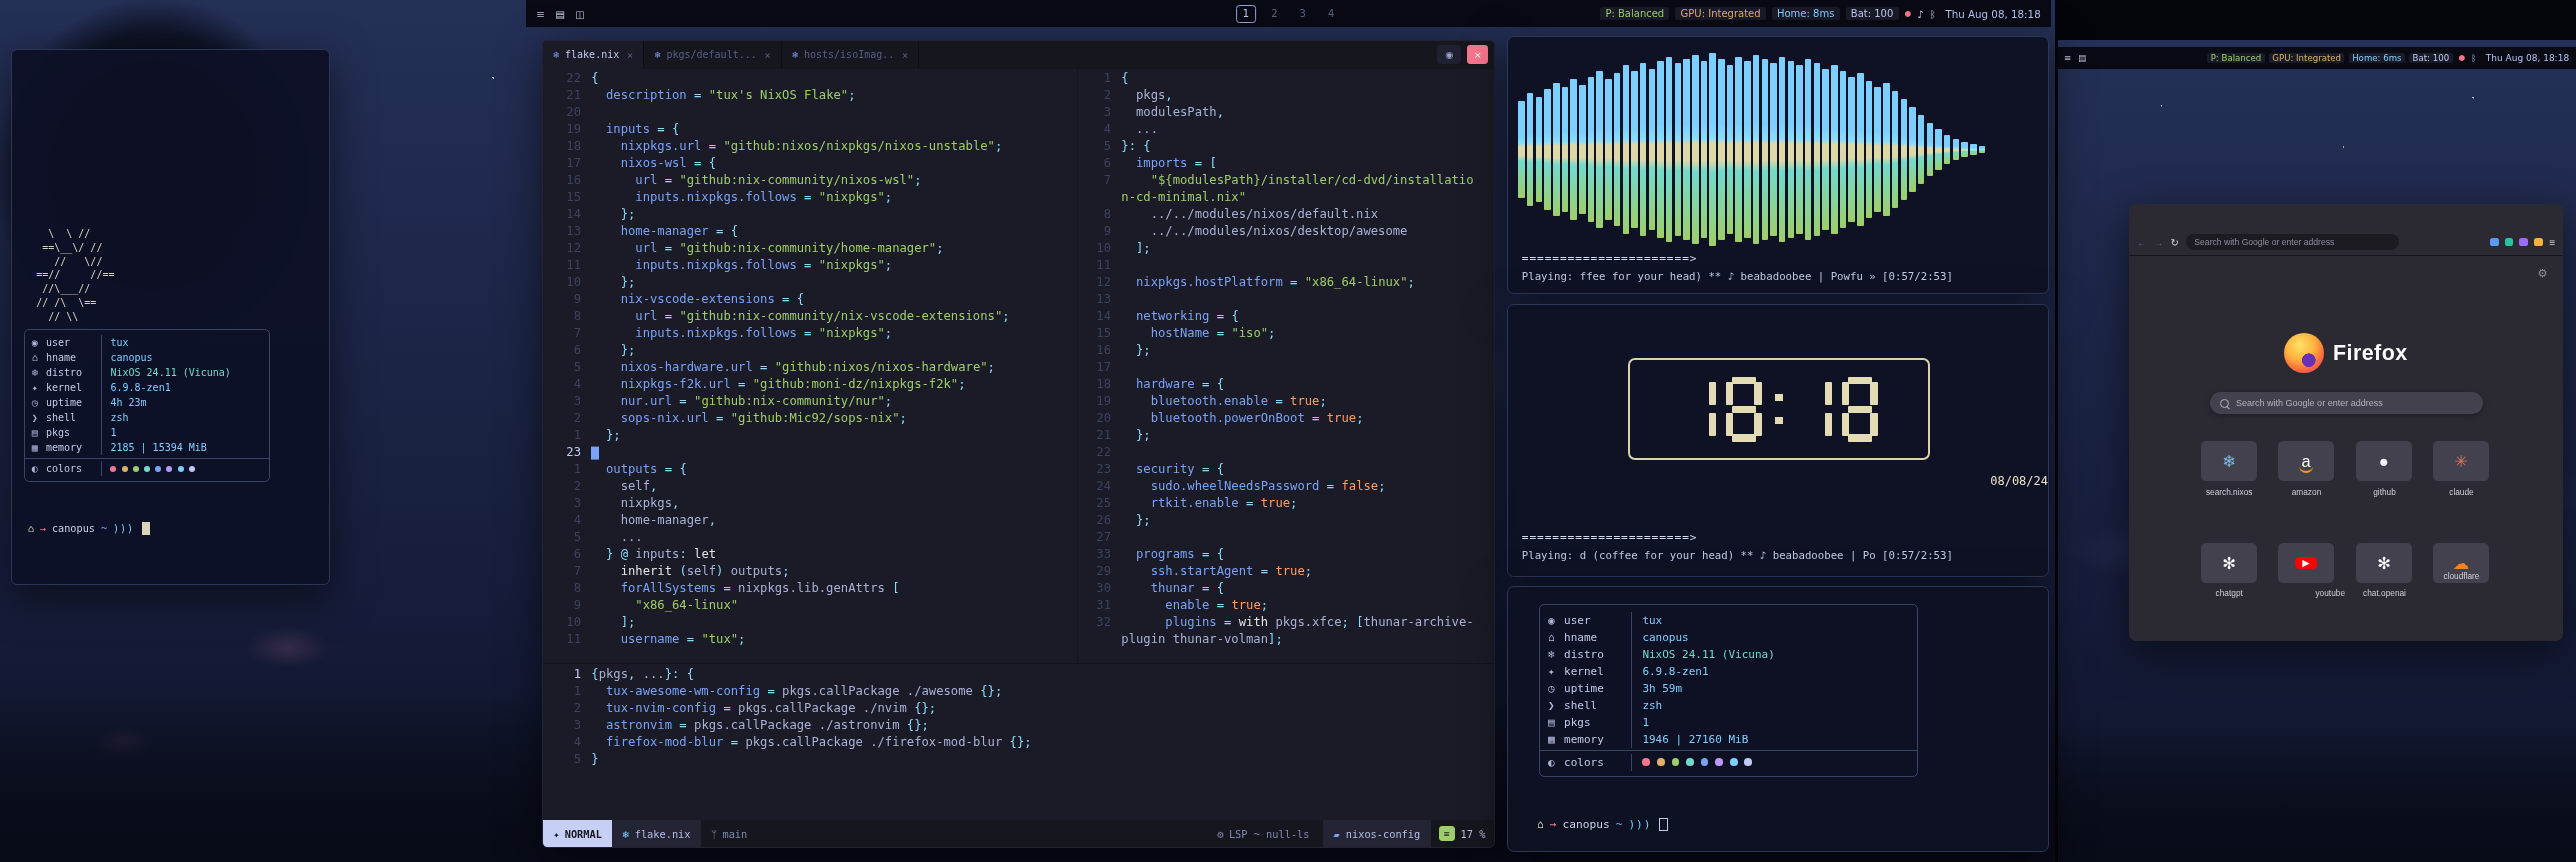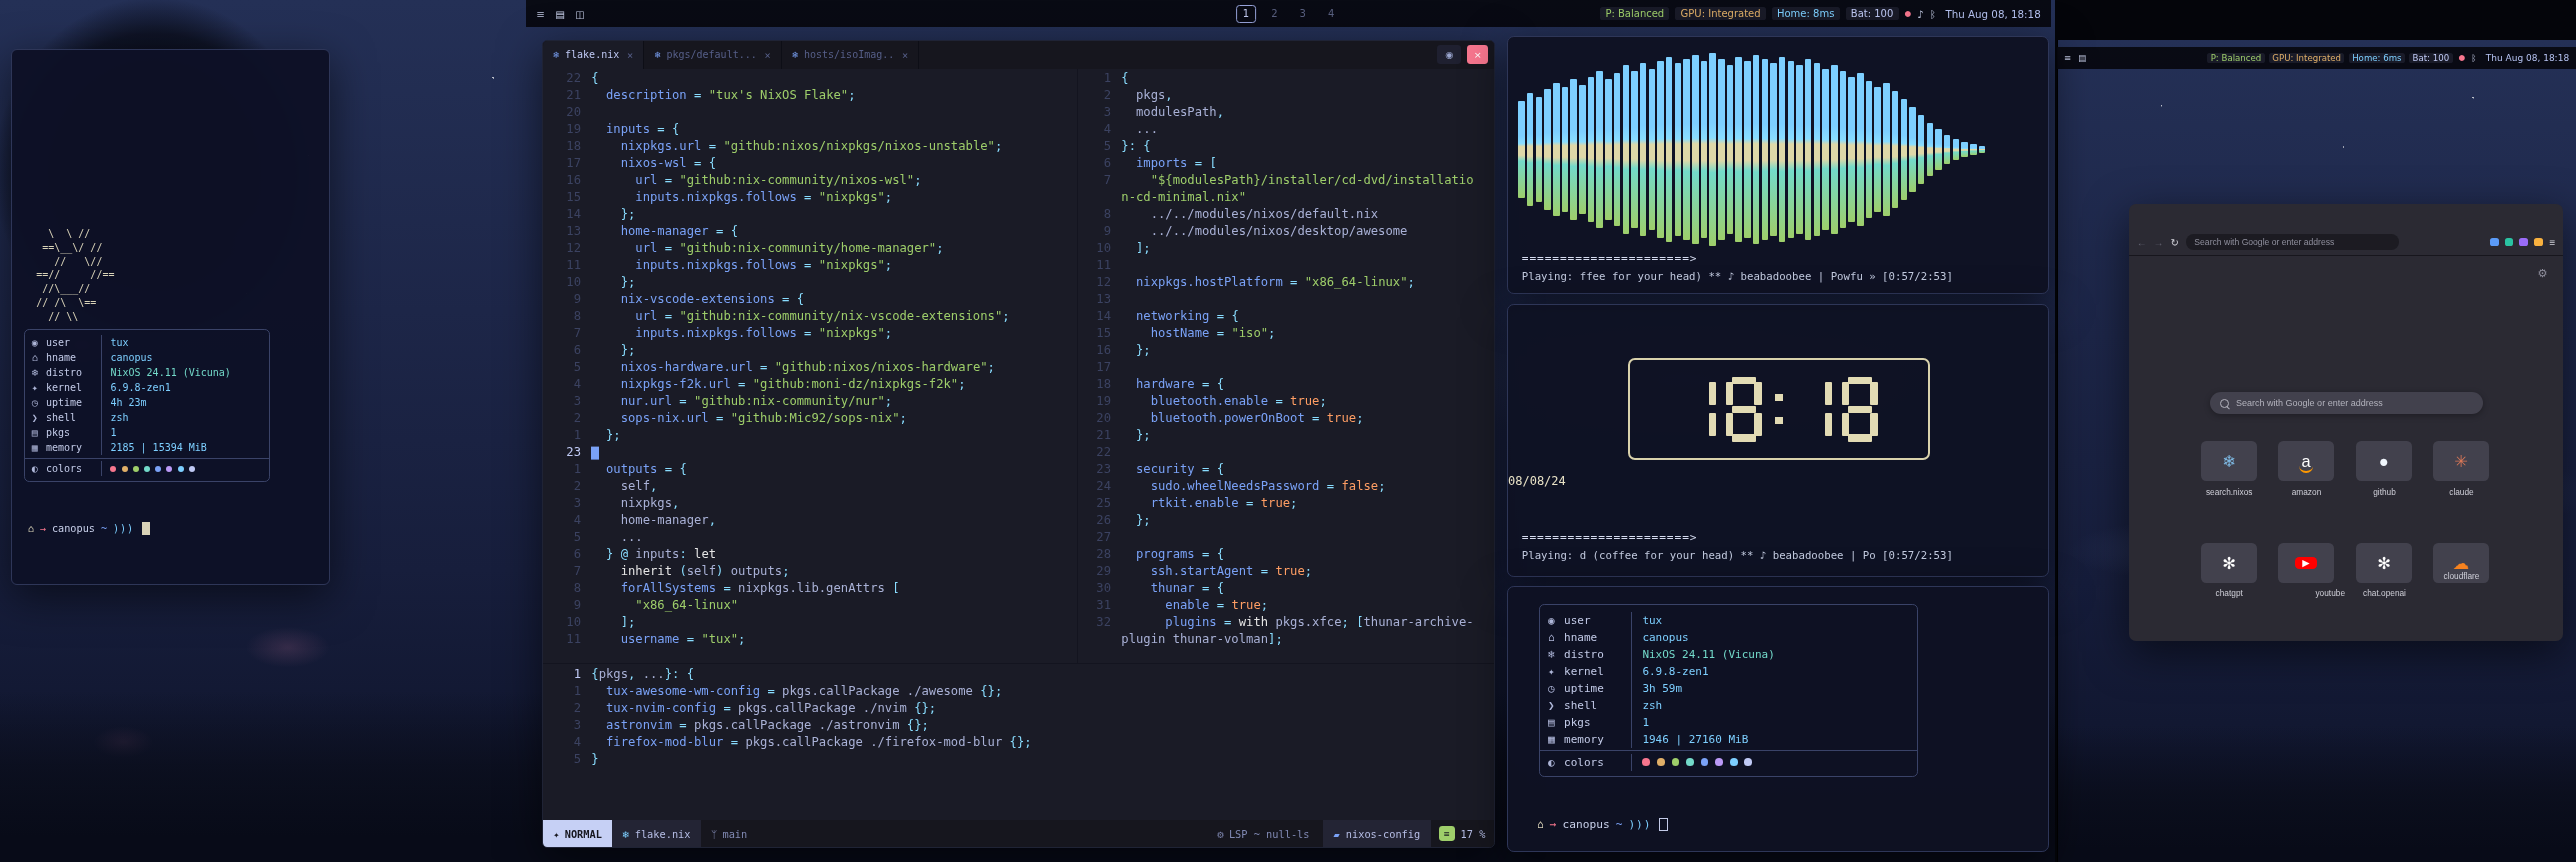--- a/index.html
+++ b/index.html
@@ -140,21 +140,21 @@
   .sa{left:6px;top:0;width:24px;height:7.7px}
   .sg{left:6px;top:29px;width:24px;height:7.7px}
   .sd{left:6px;bottom:0;width:24px;height:7.7px}
   .sf{left:0;top:5.2px;width:7.7px;height:23px}
   .sb{right:0;top:5.2px;width:7.7px;height:23px}
   .se{left:0;bottom:5.2px;width:7.7px;height:23px}
   .sc{right:0;bottom:5.2px;width:7.7px;height:23px}
   .scolon{position:relative;width:15.5px;height:65px;display:block;}
   .scolon i{position:absolute;left:3.9px;width:7.7px;height:7.7px;background:#e2dbb4;display:block;}
   .scolon i.t{top:17px}.scolon i.b{top:40px}
-  #clock-date{position:absolute;left:0;right:0;top:169px;text-align:left;font:12px "DejaVu Sans Mono",monospace;color:#e8e2c6;}
+  #clock-date{position:absolute;left:0;right:0;top:169px;text-align:right;font:12px "DejaVu Sans Mono",monospace;color:#e8e2c6;}
   #panel2 .prog{top:226px;}
   #panel2 .ticker{top:244px;}
   #panel3{left:1507px;top:586px;width:542px;height:266px;}
   #fetch2{left:31px;top:17px;width:379px;padding:6.9px 0 5.2px;}
   #fetch2 .frow{font:11px/17px "DejaVu Sans Mono",monospace;}
   #fetch2 .fi{width:22.4px;}
   #fetch2 .fl{width:67px;padding-left:1.7px;}
   #fetch2 .fv{padding-left:10.3px;}
   #fetch2 .dot{width:7.7px;height:7.7px;margin-right:6.9px;}
   #panel3 .prompt{left:29px;top:231px;font-size:11.2px;}
@@ -390,21 +390,21 @@
         <div class="crow"><span class="gut">18</span><span class="ct">  <span class="ta">hardware</span><span class="tp"> =</span> <span class="tp">{</span></span></div>
         <div class="crow"><span class="gut">19</span><span class="ct">    <span class="ta">bluetooth.enable</span><span class="tp"> =</span> <span class="tb">true</span><span class="tp">;</span></span></div>
         <div class="crow"><span class="gut">20</span><span class="ct">    <span class="ta">bluetooth.powerOnBoot</span><span class="tp"> =</span> <span class="tb">true</span><span class="tp">;</span></span></div>
         <div class="crow"><span class="gut">21</span><span class="ct">  <span class="tp">}</span><span class="tp">;</span></span></div>
         <div class="crow"><span class="gut">22</span><span class="ct"></span></div>
         <div class="crow"><span class="gut">23</span><span class="ct">  <span class="ta">security</span><span class="tp"> =</span> <span class="tp">{</span></span></div>
         <div class="crow"><span class="gut">24</span><span class="ct">    <span class="ta">sudo.wheelNeedsPassword</span><span class="tp"> =</span> <span class="tb">false</span><span class="tp">;</span></span></div>
         <div class="crow"><span class="gut">25</span><span class="ct">    <span class="ta">rtkit.enable</span><span class="tp"> =</span> <span class="tb">true</span><span class="tp">;</span></span></div>
         <div class="crow"><span class="gut">26</span><span class="ct">  <span class="tp">}</span><span class="tp">;</span></span></div>
         <div class="crow"><span class="gut">27</span><span class="ct"></span></div>
-        <div class="crow"><span class="gut">28</span><span class="ct">  <span class="ta">programs</span><span class="tp"> =</span> <span class="tp">{</span></span></div>
+        <div class="crow"><span class="gut">33</span><span class="ct">  <span class="ta">programs</span><span class="tp"> =</span> <span class="tp">{</span></span></div>
         <div class="crow"><span class="gut">29</span><span class="ct">    <span class="ta">ssh.startAgent</span><span class="tp"> =</span> <span class="tb">true</span><span class="tp">;</span></span></div>
         <div class="crow"><span class="gut">30</span><span class="ct">    <span class="ta">thunar</span><span class="tp"> =</span> <span class="tp">{</span></span></div>
         <div class="crow"><span class="gut">31</span><span class="ct">      <span class="ta">enable</span><span class="tp"> =</span> <span class="tb">true</span><span class="tp">;</span></span></div>
         <div class="crow"><span class="gut">32</span><span class="ct">      <span class="ta">plugins</span><span class="tp"> =</span> <span class="tk">with</span> pkgs.xfce<span class="tp">;</span> <span class="tp">[</span>thunar-archive-</span></div>
         <div class="crow"><span class="gut"></span><span class="ct">plugin thunar-volman<span class="tp">]</span><span class="tp">;</span></span></div>
       </div>
     <div id="pane-bottom" class="code">
         <div class="crow"><span class="gut gcur">1</span><span class="ct"><span class="tp">{</span>pkgs<span class="tp">,</span> ...<span class="tp">}</span><span class="tp">:</span> <span class="tp">{</span></span></div>
         <div class="crow"><span class="gut">1</span><span class="ct">  <span class="ta">tux-awesome-wm-config</span><span class="tp"> =</span> pkgs.callPackage ./awesome <span class="tp">{</span><span class="tp">}</span><span class="tp">;</span></span></div>
         <div class="crow"><span class="gut">2</span><span class="ct">  <span class="ta">tux-nvim-config</span><span class="tp"> =</span> pkgs.callPackage ./nvim <span class="tp">{</span><span class="tp">}</span><span class="tp">;</span></span></div>
@@ -608,20 +608,24 @@
       <span class="ff-ext" id="ff-exts">
           <i style="background: rgb(91, 155, 248);"></i>
           <i style="background: rgb(42, 195, 162);"></i>
           <i style="background: rgb(154, 108, 248);"></i>
           <i style="background: rgb(248, 177, 63);"></i>
         </span>
       <span class="ff-nav">≡</span>
     </div>
     <div class="ff-content">
       <span class="ff-gear">⚙</span>
+      <div class="ff-logo-row">
+        <span class="ff-foxlogo"></span>
+        <span class="ff-word">Firefox</span>
+      </div>
       <div class="ff-search">
         <span class="mag"></span>
         <span>Search with Google or enter address</span>
       </div>
       <div id="ff-tiles">
           <div class="tile" style="left: 0px; top: 0px;">
             <span class="tg" style="color:#7ebae4">❄</span>
           </div>
           <div class="tile-label" style="left: -10.3px; top: 46px;">search.nixos</div>
           <div class="tile" style="left: 77px; top: 0px;">

